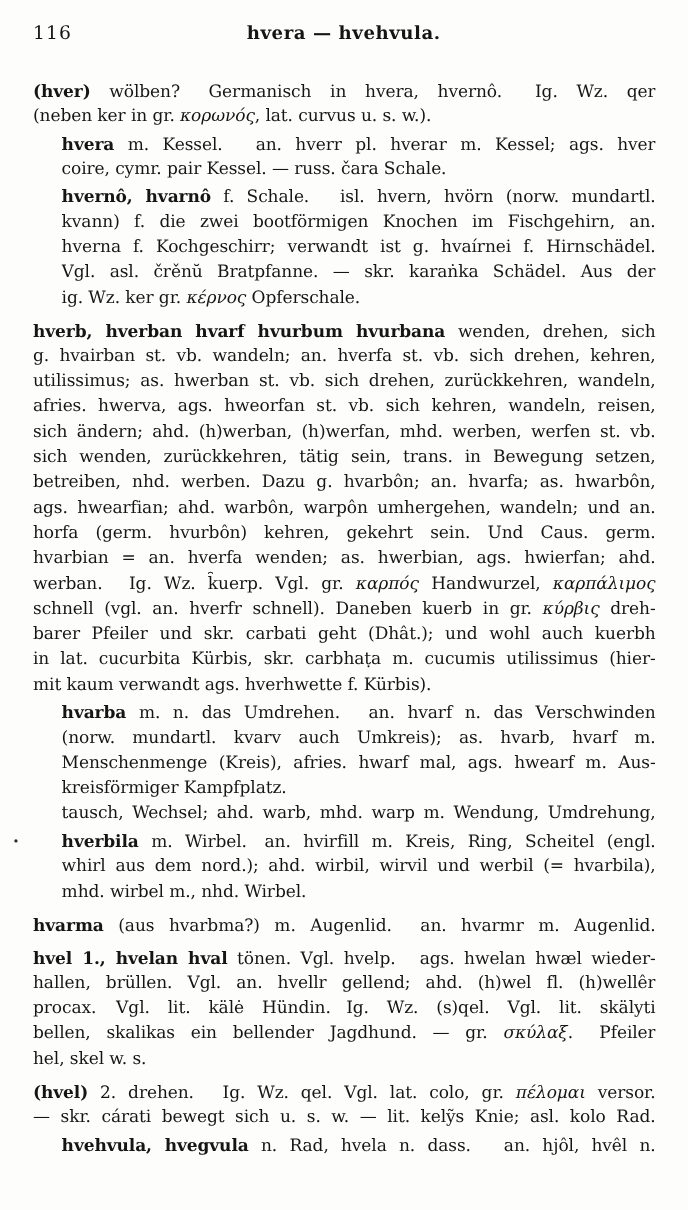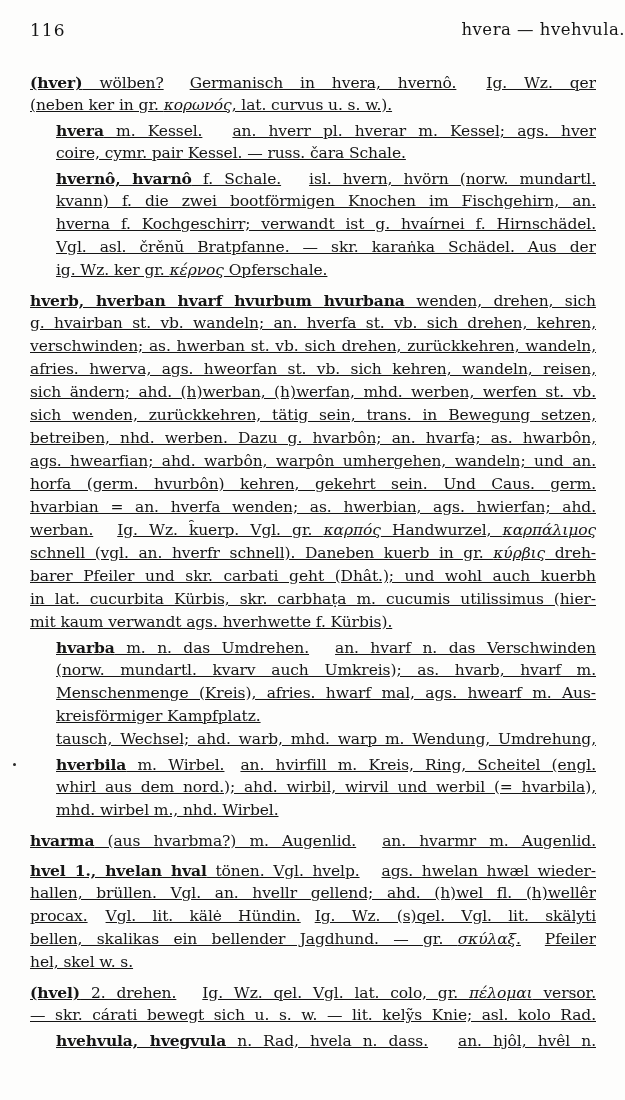--- a/index.html
+++ b/index.html
@@ -4,31 +4,30 @@
 <style>
   html,body{margin:0;padding:0;}
   body{
     width:625px;height:1100px;position:relative;
     background:#fdfdfc;color:#151515;
     font-family:"DejaVu Serif","Liberation Serif",serif;
     overflow:hidden;
   }
   .page-header{position:absolute;top:20px;left:0;width:625px;height:26px;}
   .page-number{position:absolute;left:30px;top:0;font-size:17px;letter-spacing:1px;text-align:center;}
-  .running-head{position:absolute;left:0;top:0;width:100%;text-align:right;font-size:16.5px;letter-spacing:0.5px;}
+  .running-head{position:absolute;left:0;top:0;width:100%;text-align:center;font-size:16.5px;letter-spacing:0.5px;font-weight:bold;}
   .body-text{position:absolute;top:71px;left:30px;width:566px;}
   .para{margin:0;}
   .para.main{margin-top:7px;}
   .para.sub{margin-top:2px;padding-left:26px;}
   .para:first-child{margin-top:0;}
   .line{
     height:23px;line-height:23px;overflow:hidden;
     font-size:15.5px;letter-spacing:-0.1px;
     white-space:normal;
-    text-decoration:underline;
   }
   .line.full{text-align:justify;}
   .line.full::after{content:"";display:inline-block;width:100%;height:0;}
   .b{font-weight:bold;}
   .i{font-style:italic;}
   .gap{display:inline-block;height:1px;}
   .speck{position:absolute;left:13px;top:763px;width:3px;height:3px;border-radius:50%;background:#2a2a2a;}
 </style>
 </head>
 <body>
@@ -50,21 +49,21 @@
     <div class="para sub">
       <div class="line full"><span class="b">hvernô, hvarnô</span><span> f. Schale.</span><span class="gap" style="width: 28px;"></span><span>isl. hvern, hvörn (norw. mundartl.</span></div>
       <div class="line full"><span>kvann) f. die zwei bootförmigen Knochen im Fischgehirn, an.</span></div>
       <div class="line full"><span>hverna f. Kochgeschirr; verwandt ist g. hvaírnei f. Hirnschädel.</span></div>
       <div class="line full"><span>Vgl. asl. črěnŭ Bratpfanne. — skr. karaṅka Schädel. Aus der</span></div>
       <div class="line"><span>ig. Wz. ker gr. </span><span class="i">κέρνος</span><span> Opferschale.</span></div>
     </div>
     <div class="para  main">
       <div class="line full"><span class="b">hverb, hverban hvarf hvurbum hvurbana</span><span> wenden, drehen, sich kehren.</span></div>
       <div class="line full"><span>g. hvairban st. vb. wandeln; an. hverfa st. vb. sich drehen, kehren,</span></div>
-      <div class="line full"><span>verschwinden; as. hwerban st. vb. sich drehen, zurückkehren, wandeln,</span></div>
+      <div class="line full"><span>utilissimus; as. hwerban st. vb. sich drehen, zurückkehren, wandeln,</span></div>
       <div class="line full"><span>afries. hwerva, ags. hweorfan st. vb. sich kehren, wandeln, reisen,</span></div>
       <div class="line full"><span>sich ändern; ahd. (h)werban, (h)werfan, mhd. werben, werfen st. vb.</span></div>
       <div class="line full"><span>sich wenden, zurückkehren, tätig sein, trans. in Bewegung setzen,</span></div>
       <div class="line full"><span>betreiben, nhd. werben.  Dazu g. hvarbôn; an. hvarfa; as. hwarbôn,</span></div>
       <div class="line full"><span>ags. hwearfian; ahd. warbôn, warpôn umhergehen, wandeln; und an.</span></div>
       <div class="line full"><span>horfa (germ. hvurbôn) kehren, gekehrt sein.  Und Caus. germ.</span></div>
       <div class="line full"><span>hvarbian = an. hverfa wenden; as. hwerbian, ags. hwierfan; ahd.</span></div>
       <div class="line full"><span>werban.</span><span class="gap" style="width: 24px;"></span><span>Ig. Wz. k̑uerp.  Vgl. gr. </span><span class="i">καρπός</span><span> Handwurzel, </span><span class="i">καρπάλιμος</span></div>
       <div class="line full"><span>schnell (vgl. an. hverfr schnell).  Daneben kuerb in gr. </span><span class="i">κύρβις</span><span> dreh-</span></div>
       <div class="line full"><span>barer Pfeiler und skr. carbati geht (Dhât.); und wohl auch kuerbh</span></div>

